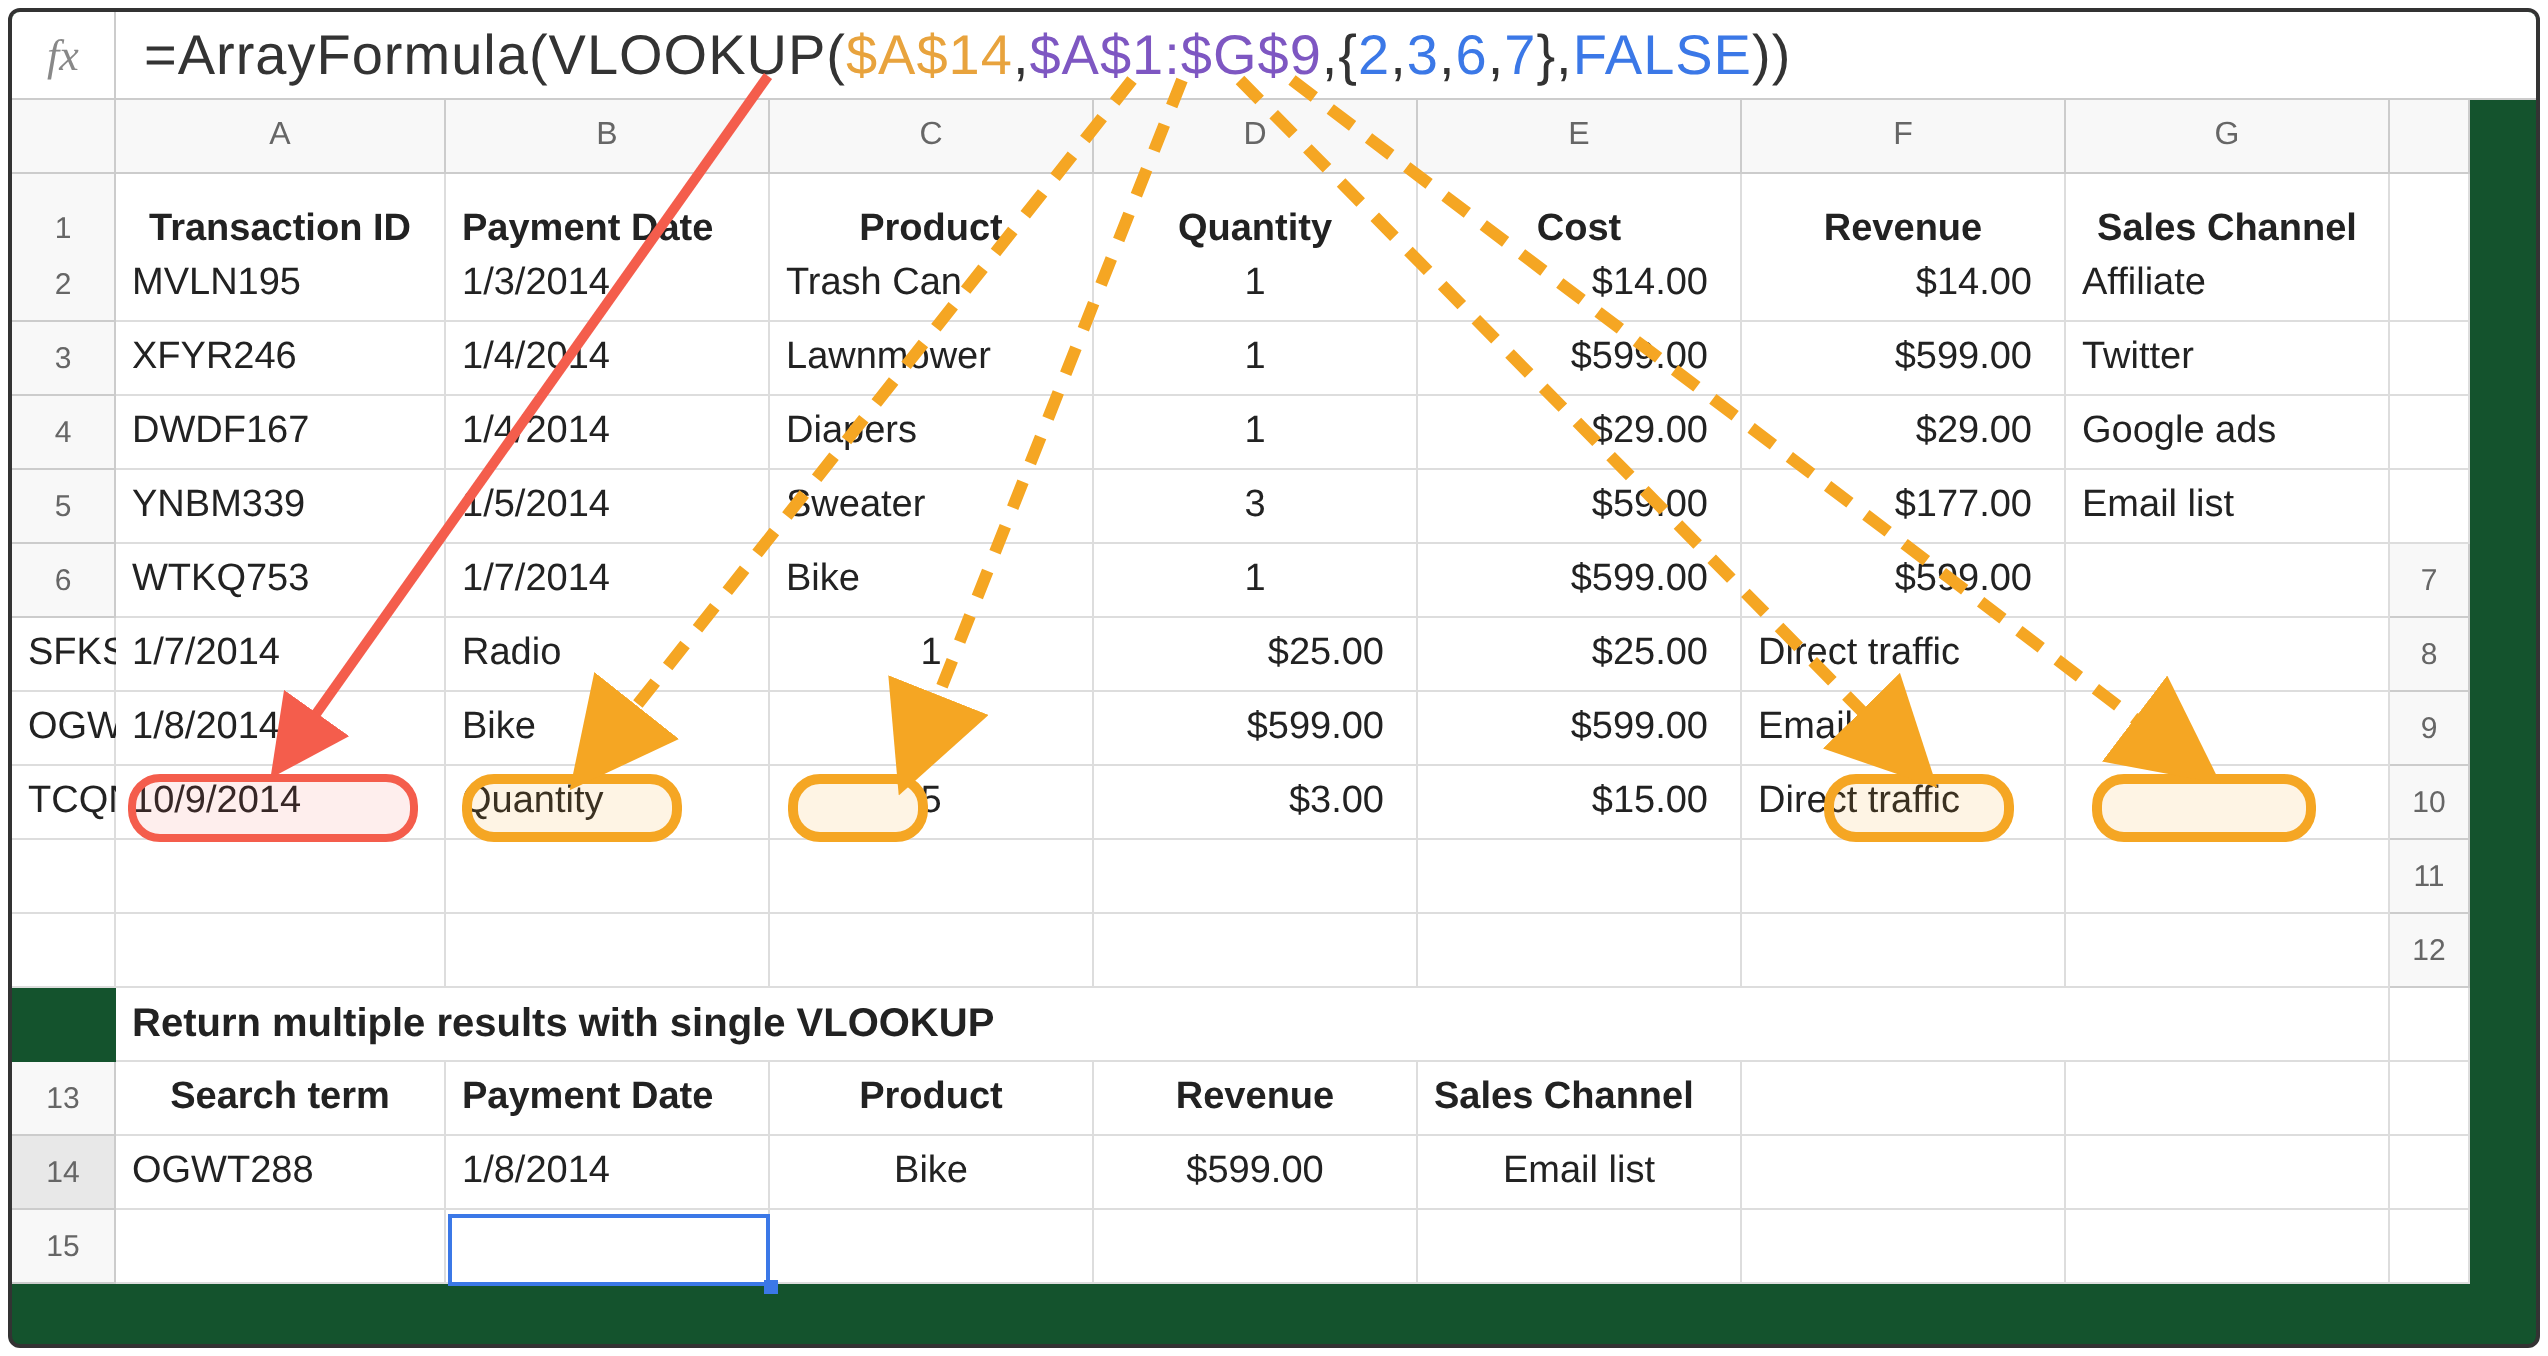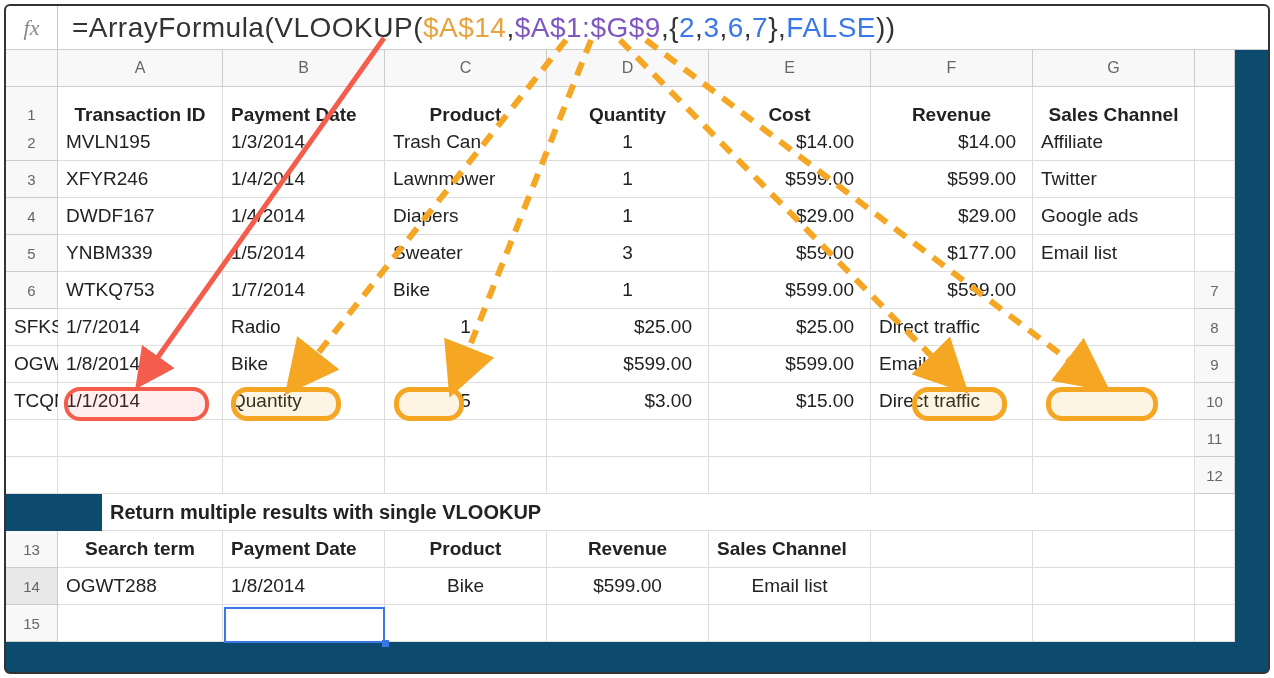--- a/index.html
+++ b/index.html
@@ -13,21 +13,21 @@
     position: relative;
   }
   .frame {
     border: 2px solid #333;
     border-radius: 6px;
     width: 1266px;
     height: 670px;
     margin: 4px;
     position: relative;
     overflow: hidden;
-    background: #0c4a6e;
+    background: #14532d;
   }
   
   .formula-row {
     display: flex;
     align-items: center;
     height: 44px;
     border-bottom: 1px solid #ccc;
     background: #fff;
   }
   .fx-box {
@@ -236,21 +236,21 @@
     <div class="cell">1/8/2014</div>
     <div class="cell">Bike</div>
     <div class="cell center">1</div>
     <div class="cell right">$599.00</div>
     <div class="cell right">$599.00</div>
     <div class="cell">Email list</div>
     <div class="cell"></div>
 
     <div class="row-head">9</div>
     <div class="cell">TCQN516</div>
-    <div class="cell">1/1/2014</div>
+    <div class="cell">10/9/2014</div>
     <div class="cell">Quantity</div>
     <div class="cell center">5</div>
     <div class="cell right">$3.00</div>
     <div class="cell right">$15.00</div>
     <div class="cell">Direct traffic</div>
     <div class="cell"></div>
 
     <div class="row-head">10</div>
     <div class="cell"></div>
       <div class="cell"></div>
@@ -265,21 +265,21 @@
     <div class="cell"></div>
       <div class="cell"></div>
       <div class="cell"></div>
       <div class="cell"></div>
       <div class="cell"></div>
       <div class="cell"></div>
       <div class="cell"></div>
       <div class="cell"></div>
 
     <div class="row-head">12</div>
-    <div class="cell bold" style="grid-column: 2 / span 7; border-right:1px solid #ddd;margin-left:44px;">Return multiple results with single VLOOKUP</div>
+    <div class="cell bold" style="grid-column: 2 / span 7; border-right:1px solid #ddd;">Return multiple results with single VLOOKUP</div>
     <div class="cell"></div>
 
     <div class="row-head">13</div>
     <div class="cell hdr">Search term</div>
     <div class="cell hdr left">Payment Date</div>
     <div class="cell hdr">Product</div>
     <div class="cell hdr">Revenue</div>
     <div class="cell hdr left">Sales Channel</div>
     <div class="cell"></div>
     <div class="cell"></div>

